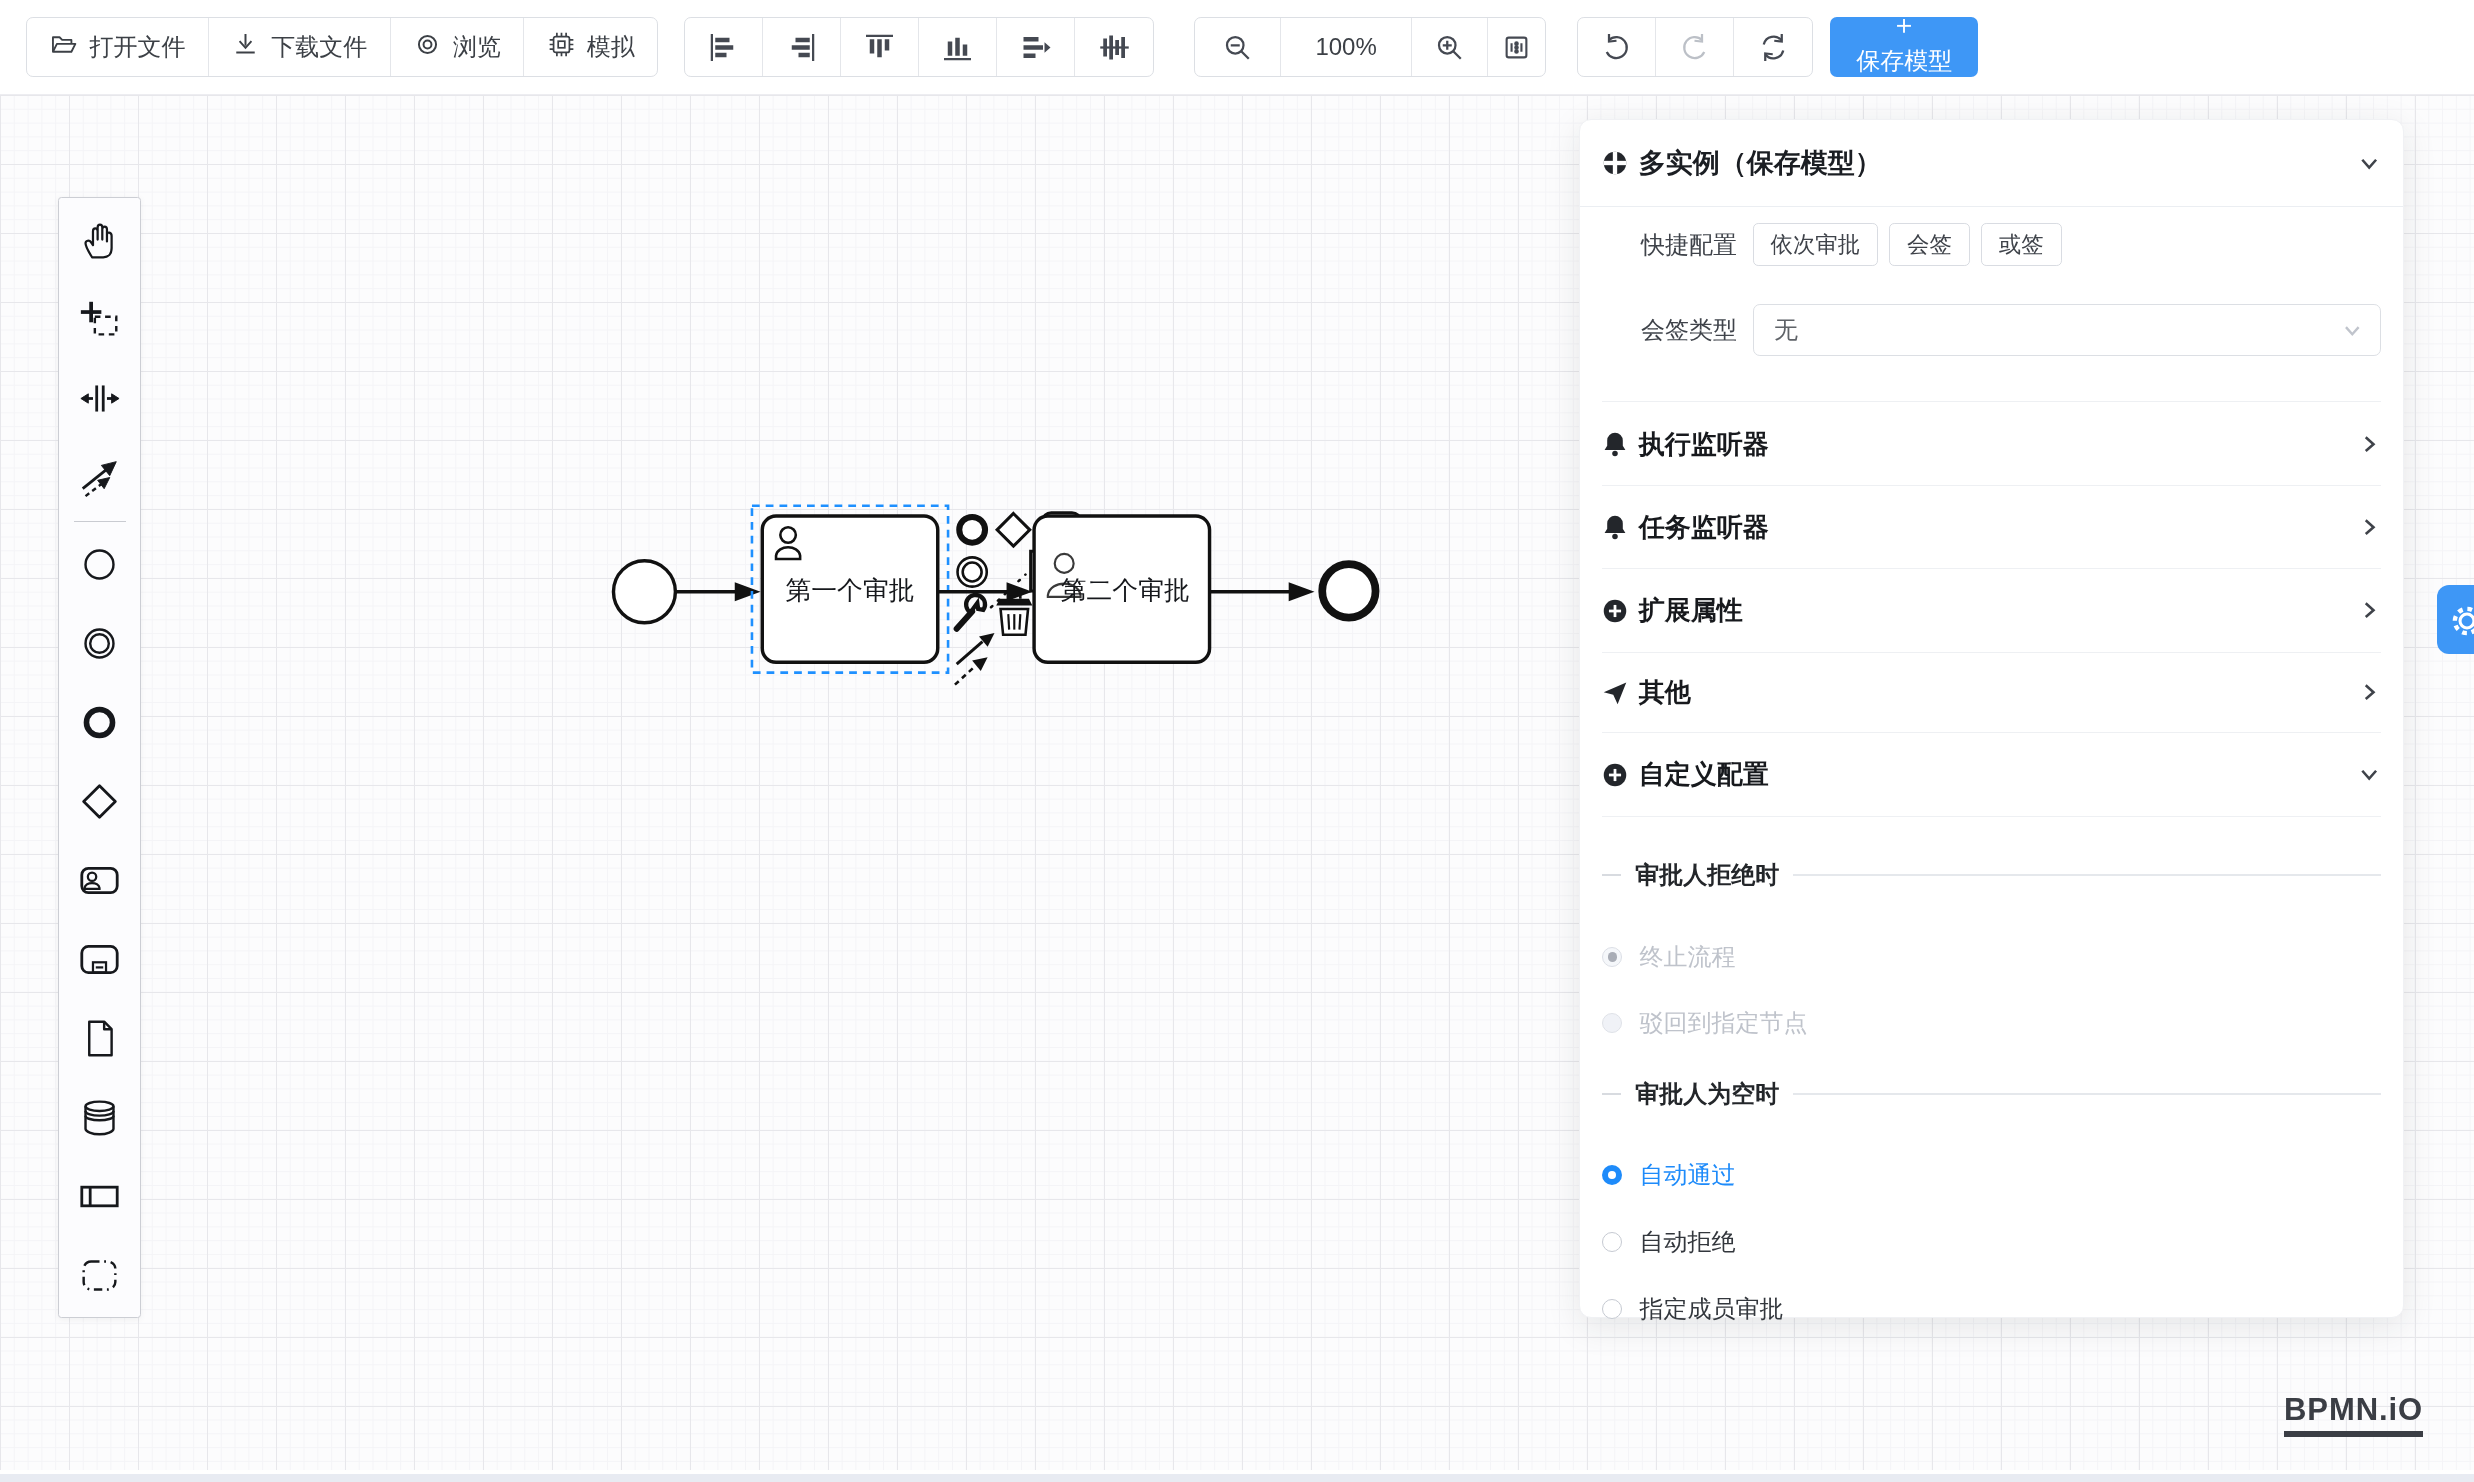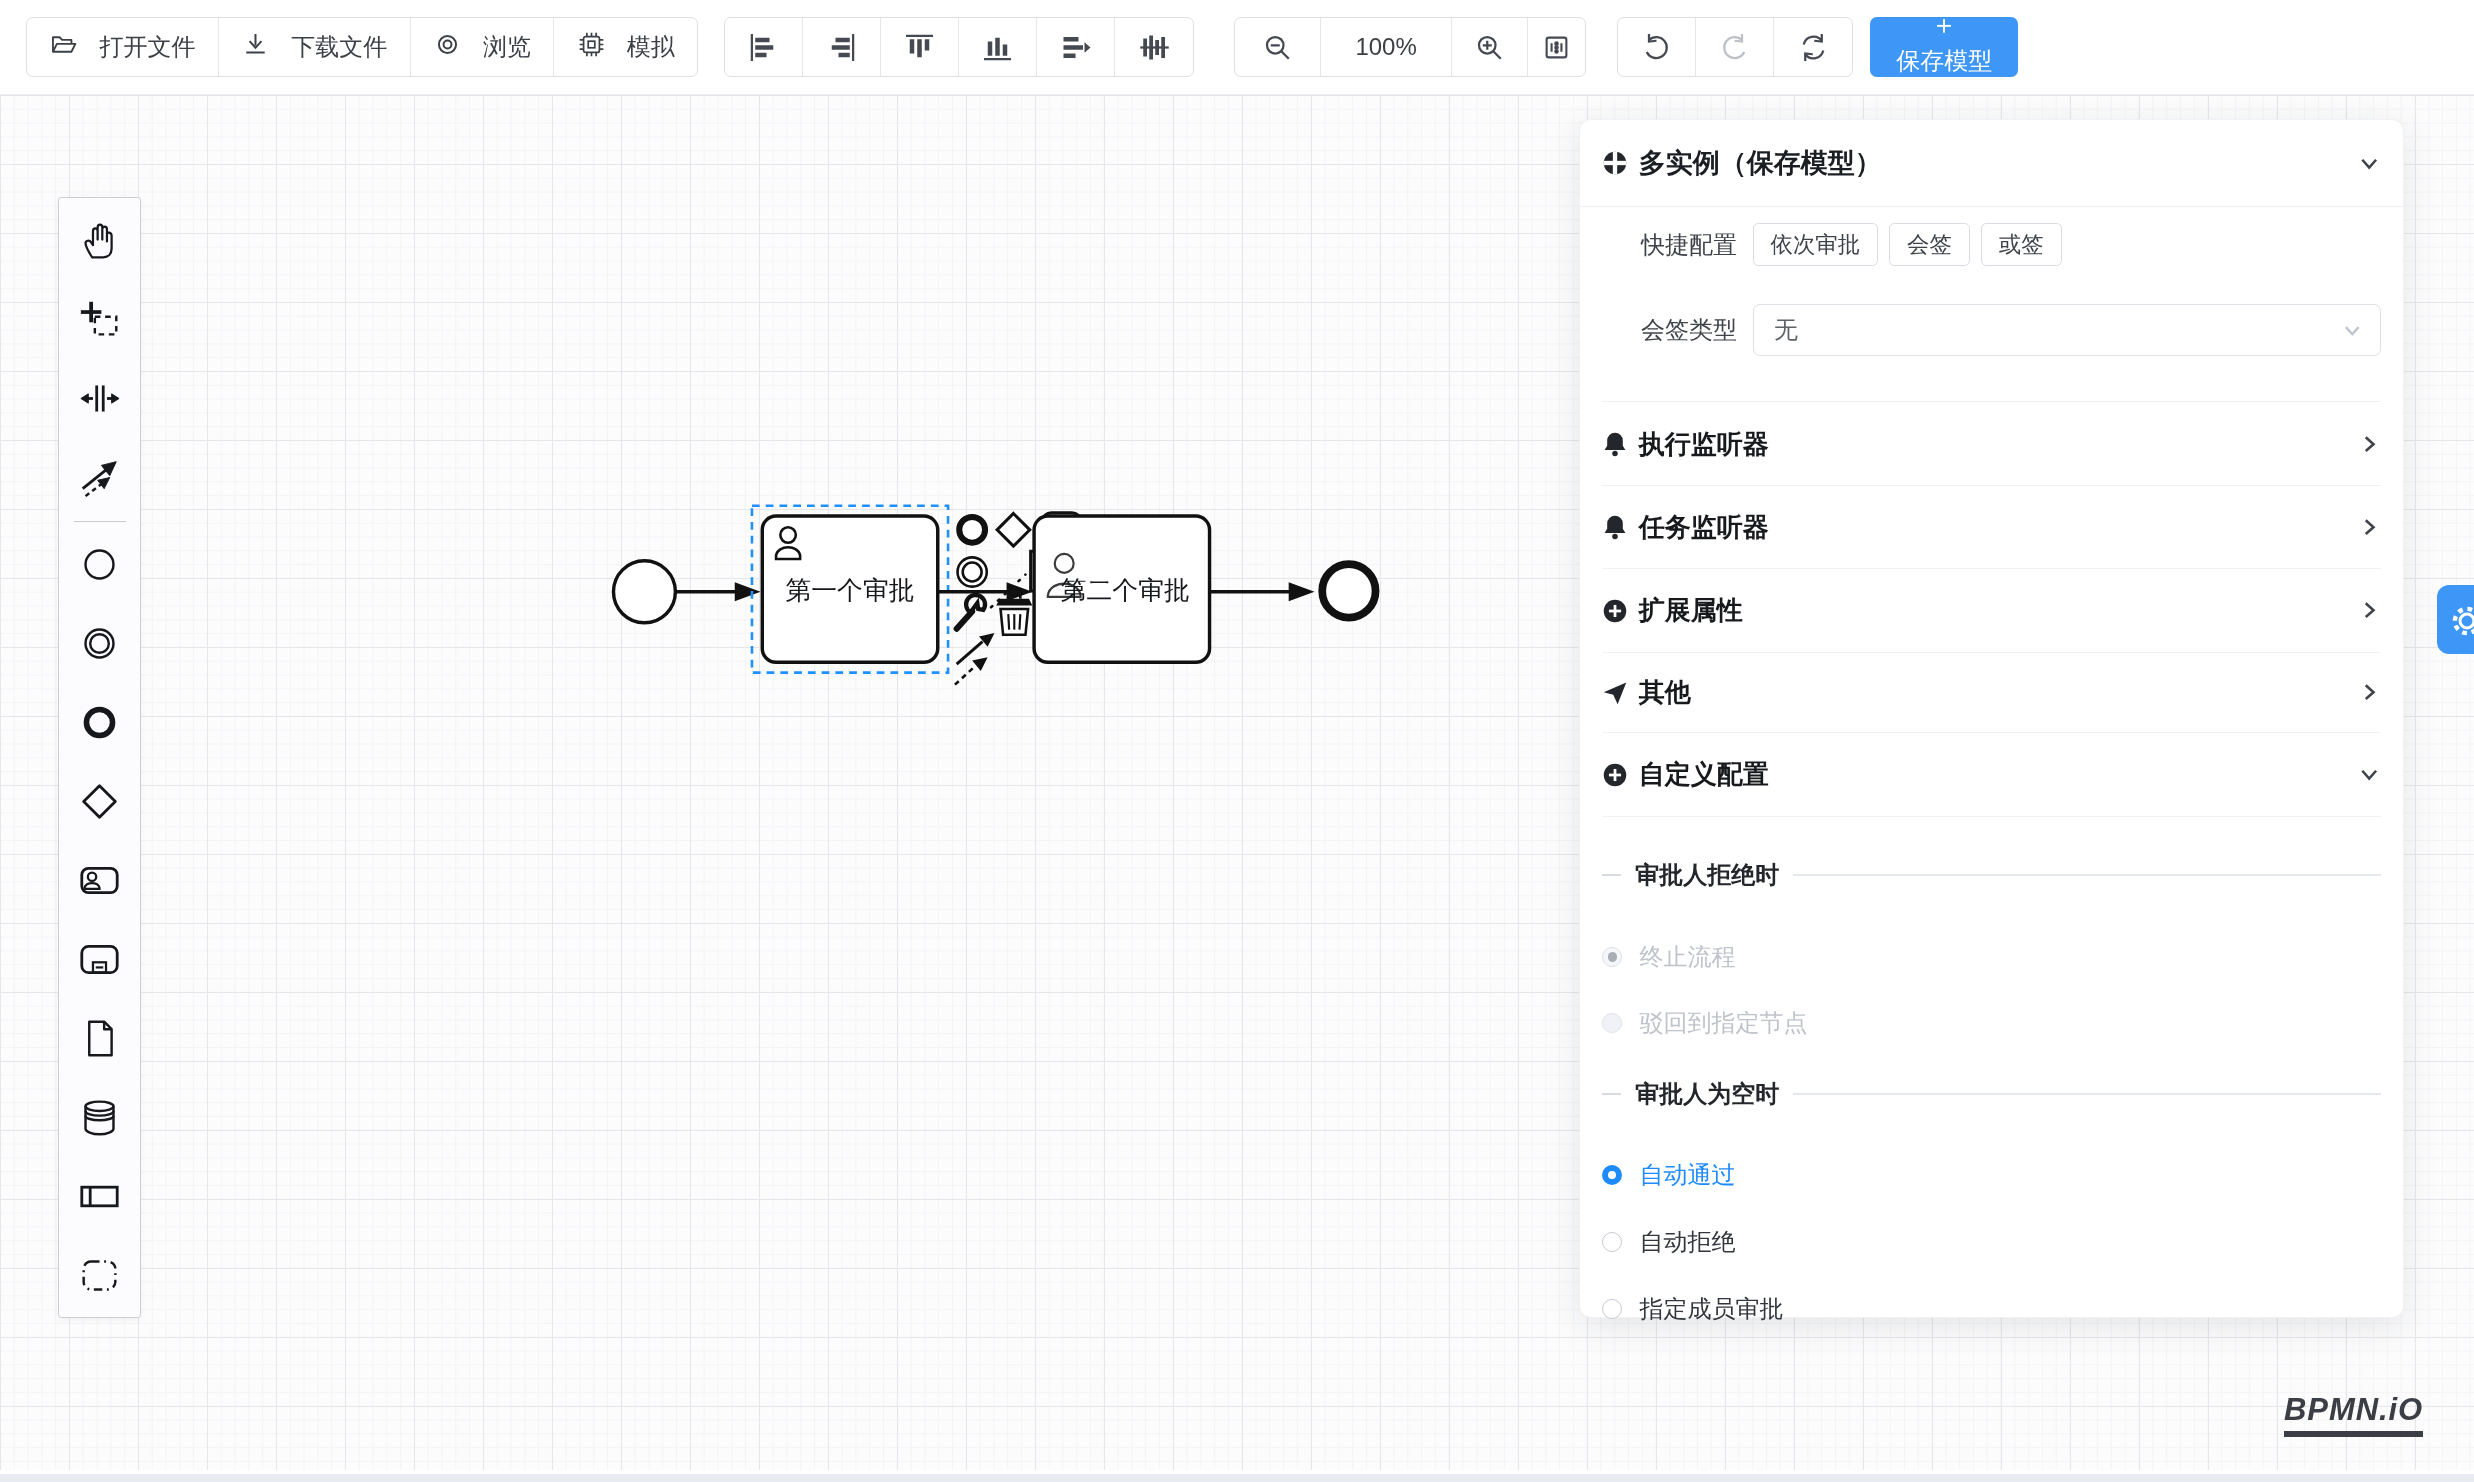--- a/index.html
+++ b/index.html
@@ -5,21 +5,21 @@
   * { margin:0; padding:0; box-sizing:border-box; }
   html,body { width:2475px; height:1482px; overflow:hidden; background:#fff;
     font-family:"Liberation Sans", sans-serif; }
   .app { position:relative; width:2475px; height:1482px; background:#fff; }
 
   
   .toolbar { position:absolute; top:0; left:0; right:0; height:95px; background:#fff;
     border-bottom:0.9px solid #ededf1; z-index:30; display:flex; align-items:center; }
   .tb-group { display:flex; align-items:stretch; height:60px; margin-left:26px;
     border:0.9px solid #dcdfe4; border-radius:6.9px; background:#fff; overflow:hidden; }
-  .tb-btn { display:flex; align-items:center; gap:21px; padding:0 22.4px; cursor:pointer;
+  .tb-btn { display:flex; align-items:center; gap:11px; padding:0 22.4px; cursor:pointer;
     border-right:0.9px solid #e4e6ea; color:#3c4046; font-size:24px; }
   .tb-btn:last-child { border-right:none; }
   .tb-ibtn { display:flex; align-items:center; justify-content:center; width:78px;
     border-right:0.9px solid #e4e6ea; color:#454952; cursor:pointer; }
   .tb-ibtn:last-child { border-right:none; }
   .zoom-level { display:flex; align-items:center; justify-content:center; width:131px;
     border-right:0.9px solid #e4e6ea; font-size:24px; color:#3c4046; }
   .save-btn { display:flex; align-items:center; gap:10.3px; margin-left:17px; height:60px;
     padding:0 26px; background:#3e97f6; color:#fff; font-size:24px; border:none;
     border-radius:6.9px; cursor:pointer;flex-direction:column; }
@@ -99,21 +99,21 @@
   .radio-label.active { color:#1e8bfa; }
 
   
   .gear-tab { position:absolute; right:0; top:585px; width:38px; height:69px;
     background:#3e97f6; border-radius:12px 0 0 12px; z-index:25; overflow:hidden;
     cursor:pointer; }
   .gear-tab svg { position:absolute; left:10.3px; top:15.5px; }
 
   
   .bpmn-logo { position:absolute; right:52px; top:1392px; z-index:2; cursor:pointer; }
-  .bpmn-logo .txt { font-size:31px; font-weight:800; color:#3b3e45; letter-spacing:0.9px;font-style:italic; }
+  .bpmn-logo .txt { font-size:31px; font-weight:800; color:#3b3e45; letter-spacing:0.9px; }
   .bpmn-logo .bar { height:6px; background:#3b3e45; margin-top:2.6px; }
 </style>
 </head>
 <body>
 
 <div class="app">
 
   <div class="toolbar">
     <div class="tb-group">
       <div class="tb-btn">

